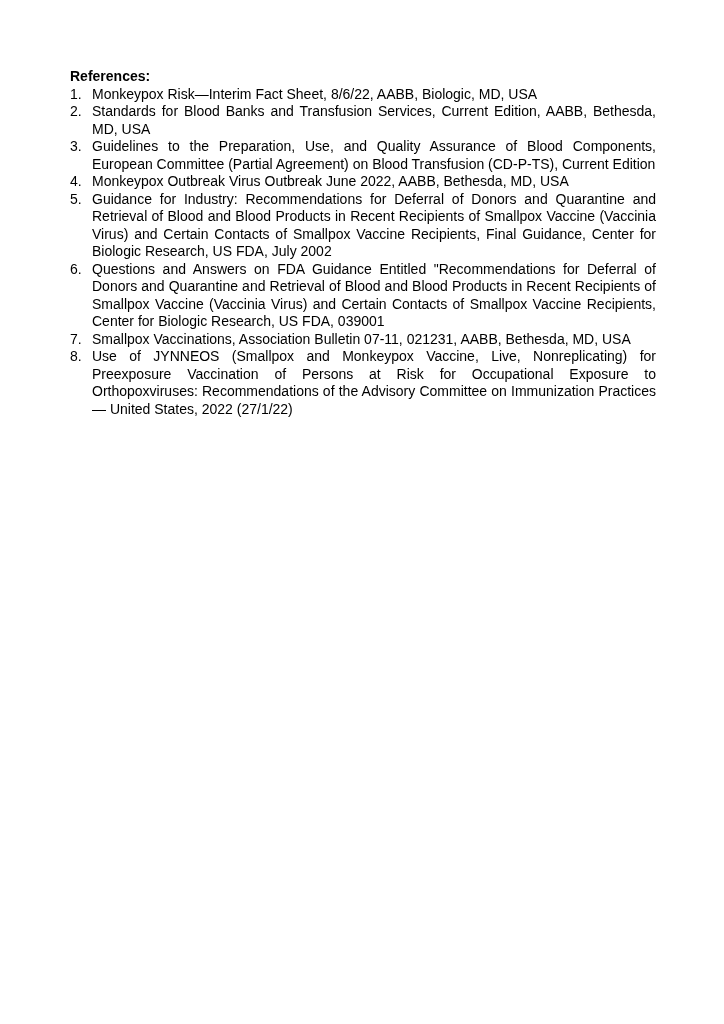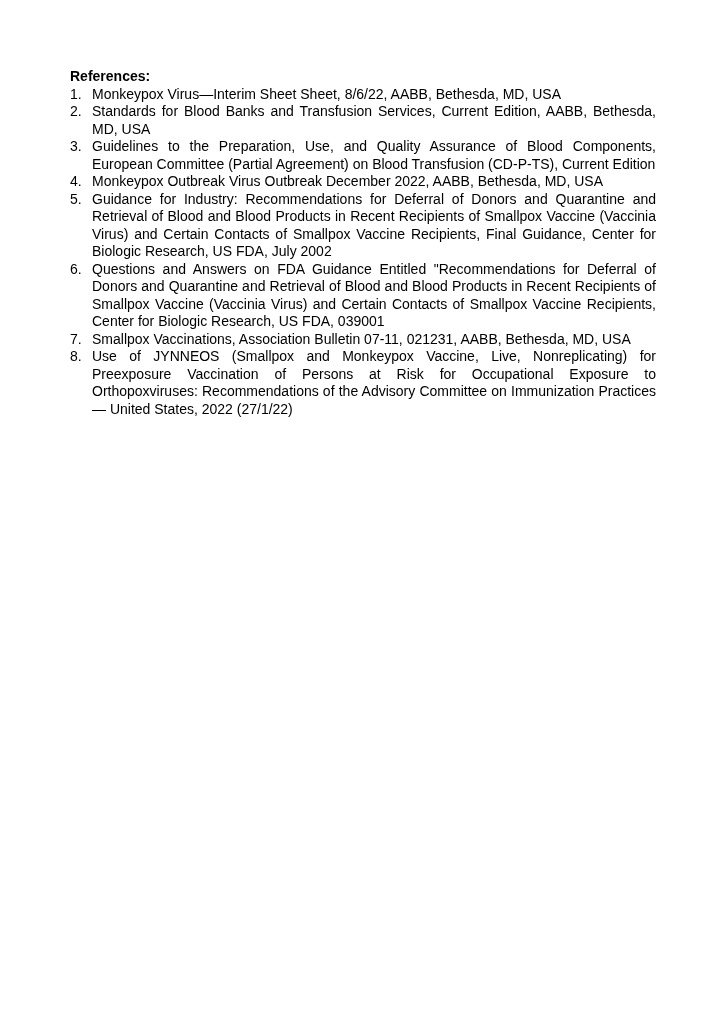--- a/index.html
+++ b/index.html
@@ -47,36 +47,36 @@
   }
 </style>
 </head>
 <body>
 
 <div class="page">
   <div class="heading">References:</div>
   <div class="ref-list">
   <div class="ref">
     <span class="num">1.</span>
-    <span class="txt"><span>Monkeypox Virus—Interim Sheet Sheet, </span><span class="bold">8/6/22</span><span>, AABB, Bethesda, MD, USA</span></span>
+    <span class="txt"><span>Monkeypox Risk—Interim Fact Sheet, </span><span class="bold">8/6/22</span><span>, AABB, Biologic, MD, USA</span></span>
   </div>
 
   <div class="ref">
     <span class="num">2.</span>
     <span class="txt"><span>Standards for Blood Banks and Transfusion Services, Current Edition, AABB, Bethesda, MD, USA</span></span>
   </div>
 
   <div class="ref">
     <span class="num">3.</span>
     <span class="txt"><span>Guidelines to the Preparation, Use, and Quality Assurance of Blood Components, European Committee (Partial Agreement) on Blood Transfusion (CD-P-TS), Current Edition</span></span>
   </div>
 
   <div class="ref">
     <span class="num">4.</span>
-    <span class="txt"><span>Monkeypox Outbreak Virus Outbreak December 2022, AABB, Bethesda, MD, USA</span></span>
+    <span class="txt"><span>Monkeypox Outbreak Virus Outbreak June 2022, AABB, Bethesda, MD, USA</span></span>
   </div>
 
   <div class="ref">
     <span class="num">5.</span>
     <span class="txt"><span>Guidance for Industry:  Recommendations for Deferral of Donors and Quarantine and Retrieval of Blood and Blood Products in Recent Recipients of Smallpox Vaccine (Vaccinia Virus) and Certain Contacts of Smallpox Vaccine Recipients, Final Guidance, Center for Biologic Research, US FDA, July 2002</span></span>
   </div>
 
   <div class="ref">
     <span class="num">6.</span>
     <span class="txt"><span>Questions and Answers on FDA Guidance Entitled "Recommendations for Deferral of Donors and Quarantine and Retrieval of Blood and Blood Products in Recent Recipients of Smallpox Vaccine (Vaccinia Virus) and Certain Contacts of Smallpox Vaccine Recipients, Center for Biologic Research, US FDA, 039001</span></span>

